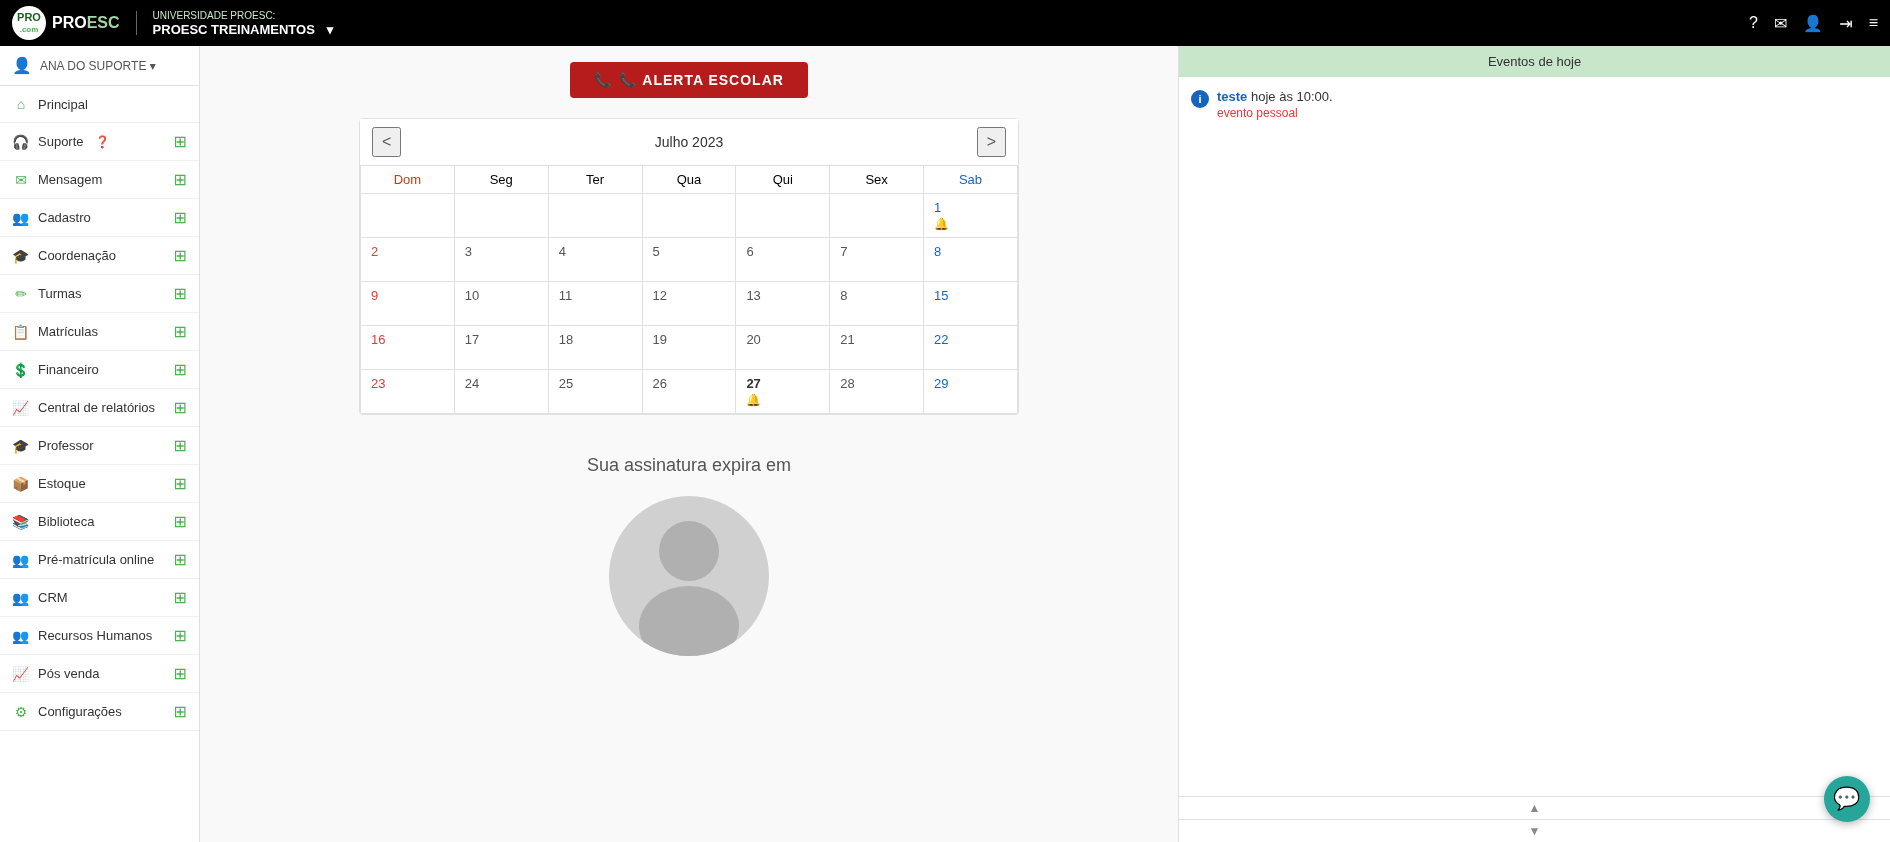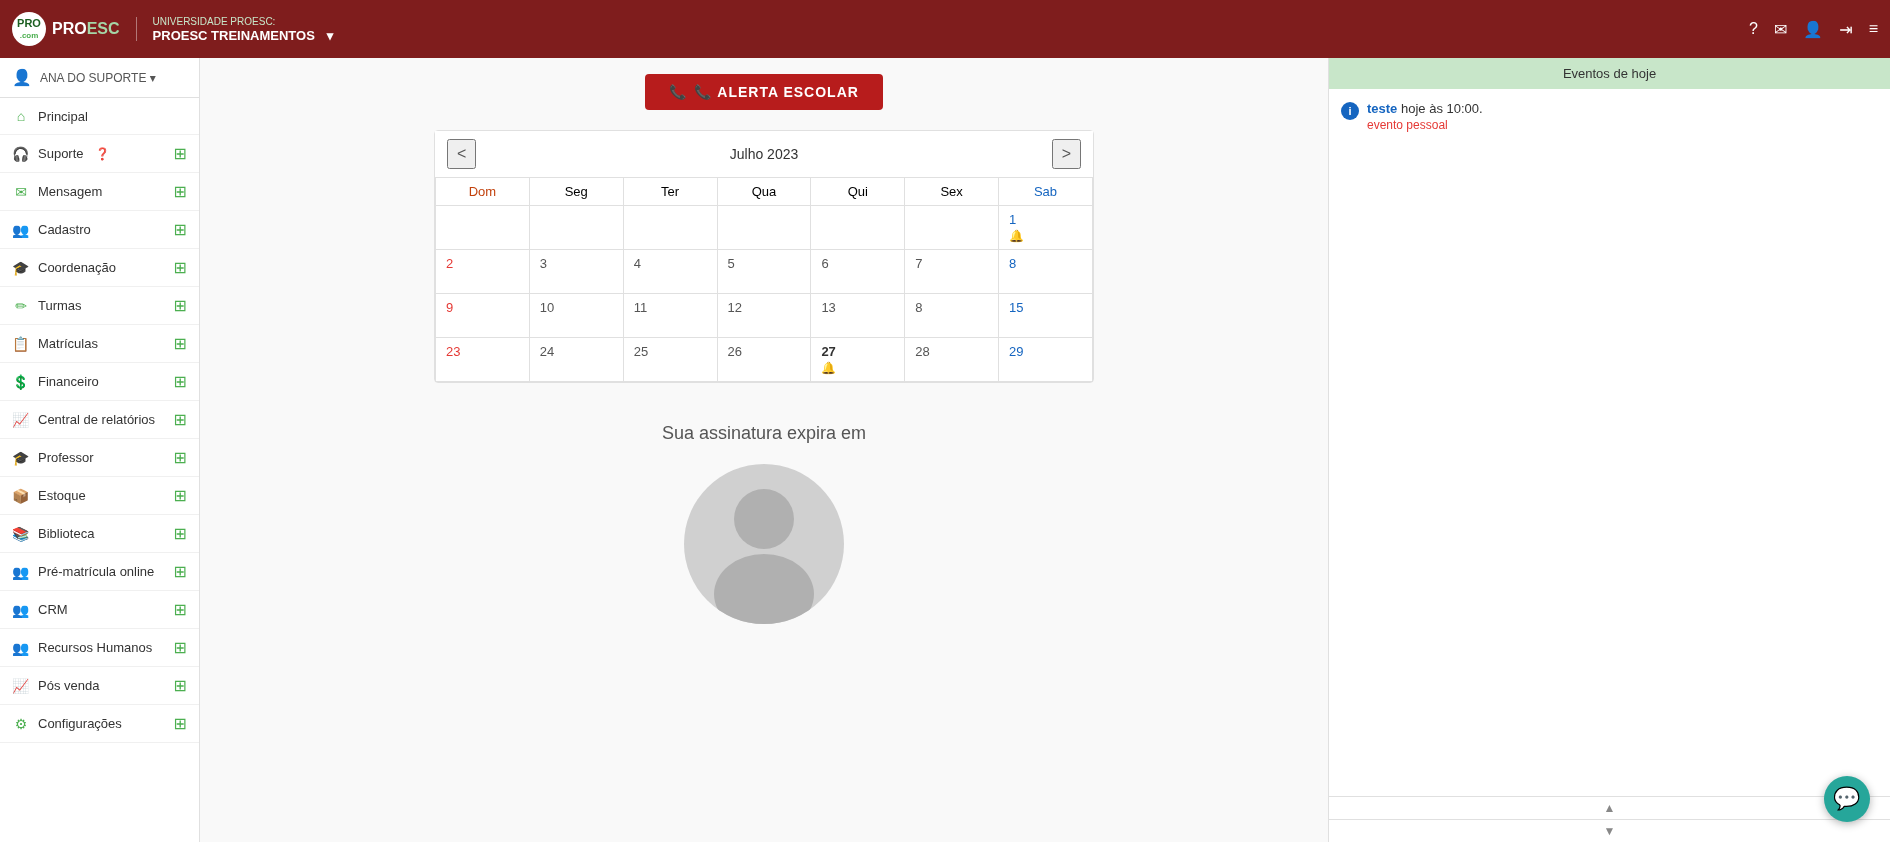--- a/index.html
+++ b/index.html
@@ -1,26 +1,26 @@
 <!DOCTYPE html>
 <html><head>
   <meta charset="utf-8">
   <style>
     * { box-sizing: border-box; margin: 0; padding: 0; }
     body { font-family: Arial, sans-serif; font-size: 13px; background: #f5f5f5; display: flex; flex-direction: column; height: 842px; overflow: hidden; }
 
     
     .top-bar {
-      background: #7f1d1d;
+      background: #000000;
       color: white;
       display: flex;
       align-items: center;
       justify-content: space-between;
       padding: 0 12px;
-      height: 58px;
+      height: 46px;
       flex-shrink: 0;
     }
     .top-bar-left { display: flex; align-items: center; gap: 8px; }
     .logo-area { display: flex; align-items: center; gap: 6px; }
     .logo-circle {
       width: 34px; height: 34px; border-radius: 50%;
       background: white;
       display: flex; align-items: center; justify-content: center;
       overflow: hidden;
     }
@@ -138,21 +138,21 @@
     .avatar-placeholder {
       width: 160px; height: 160px; border-radius: 50%;
       background: #d0d0d0;
       margin: 0 auto;
       display: flex; align-items: center; justify-content: center;
       overflow: hidden;
     }
 
     
     .right-panel {
-      width: 562px;
+      width: 712px;
       background: white;
       border-left: 1px solid #e0e0e0;
       flex-shrink: 0;
       display: flex;
       flex-direction: column;
     }
     .events-header {
       background: #c8e6c9;
       padding: 8px 12px;
       font-size: 13px;
@@ -408,20 +408,29 @@
               <td class="sab-col">8</td>
             </tr>
             <tr>
               <td class="dom-col">9</td>
               <td>10</td>
               <td>11</td>
               <td>12</td>
               <td>13</td>
               <td>8</td>
               <td class="sab-col">15</td>
+            </tr>
+            <tr>
+              <td class="dom-col">16</td>
+              <td>17</td>
+              <td>18</td>
+              <td>19</td>
+              <td>20</td>
+              <td>21</td>
+              <td class="sab-col">22</td>
             </tr>
             <tr>
               <td class="dom-col">23</td>
               <td>24</td>
               <td>25</td>
               <td>26</td>
               <td class="today">27<br><span class="bell-icon">🔔</span></td>
               <td>28</td>
               <td class="sab-col">29</td>
             </tr>

